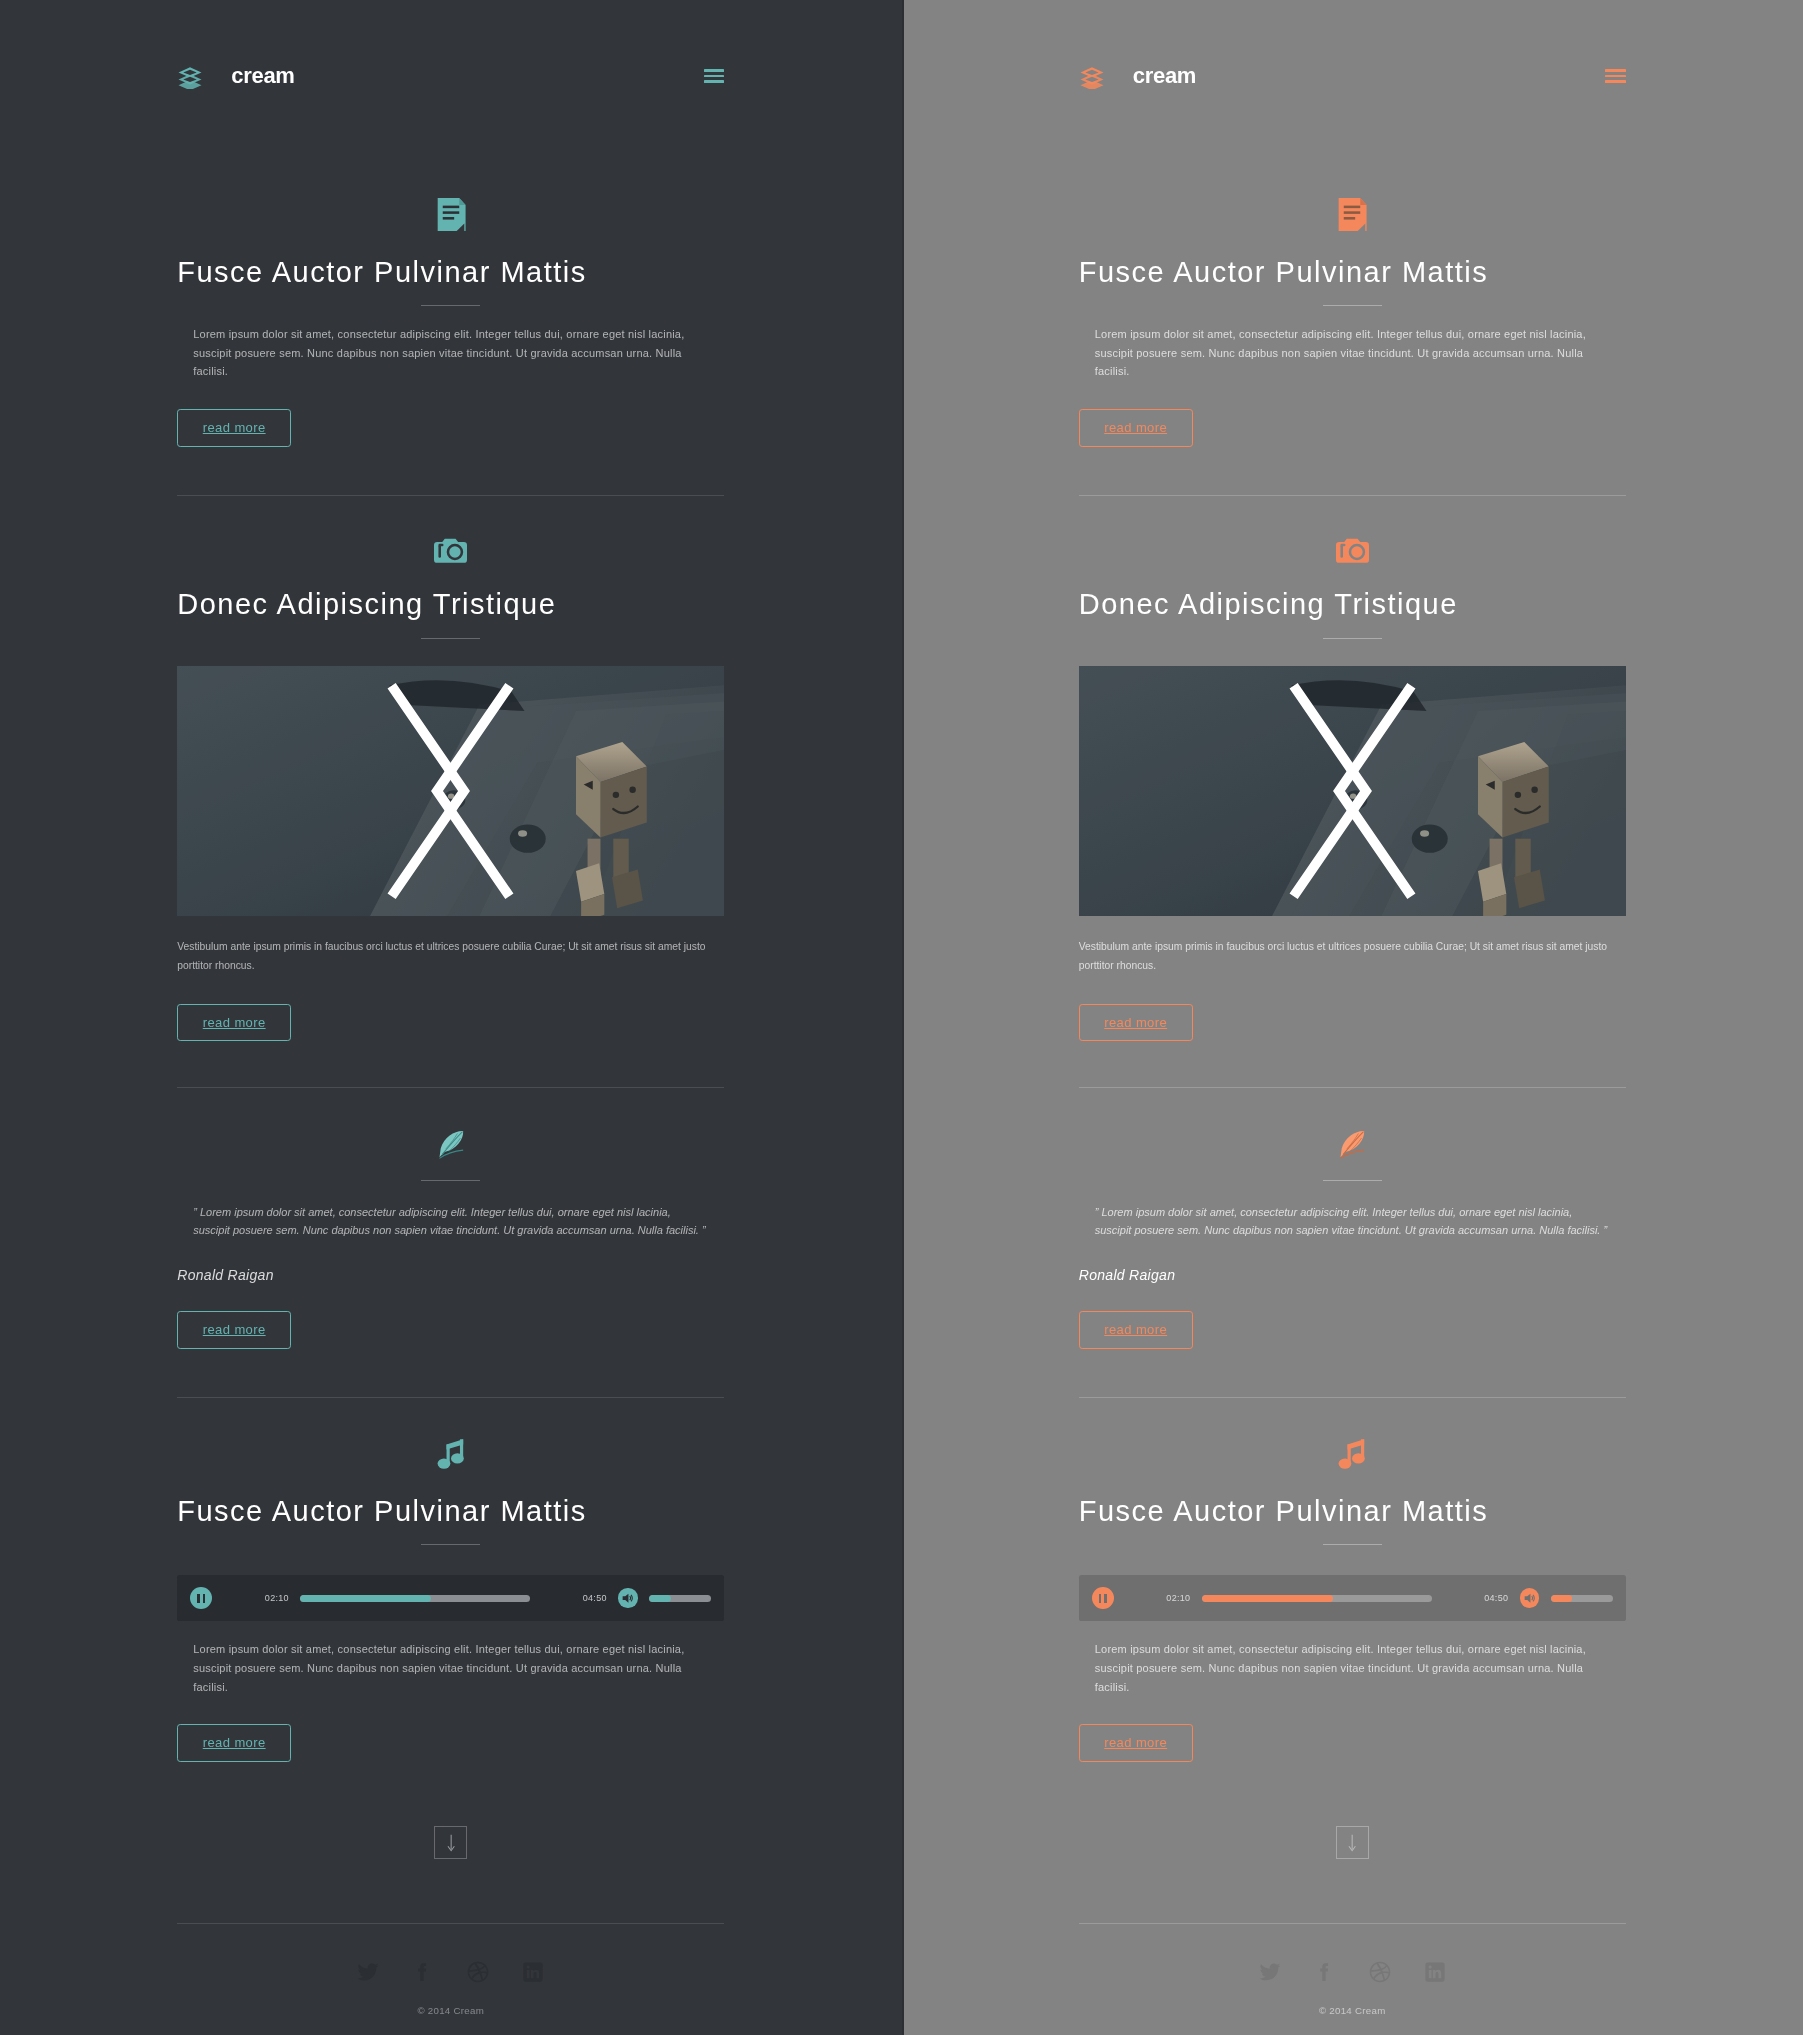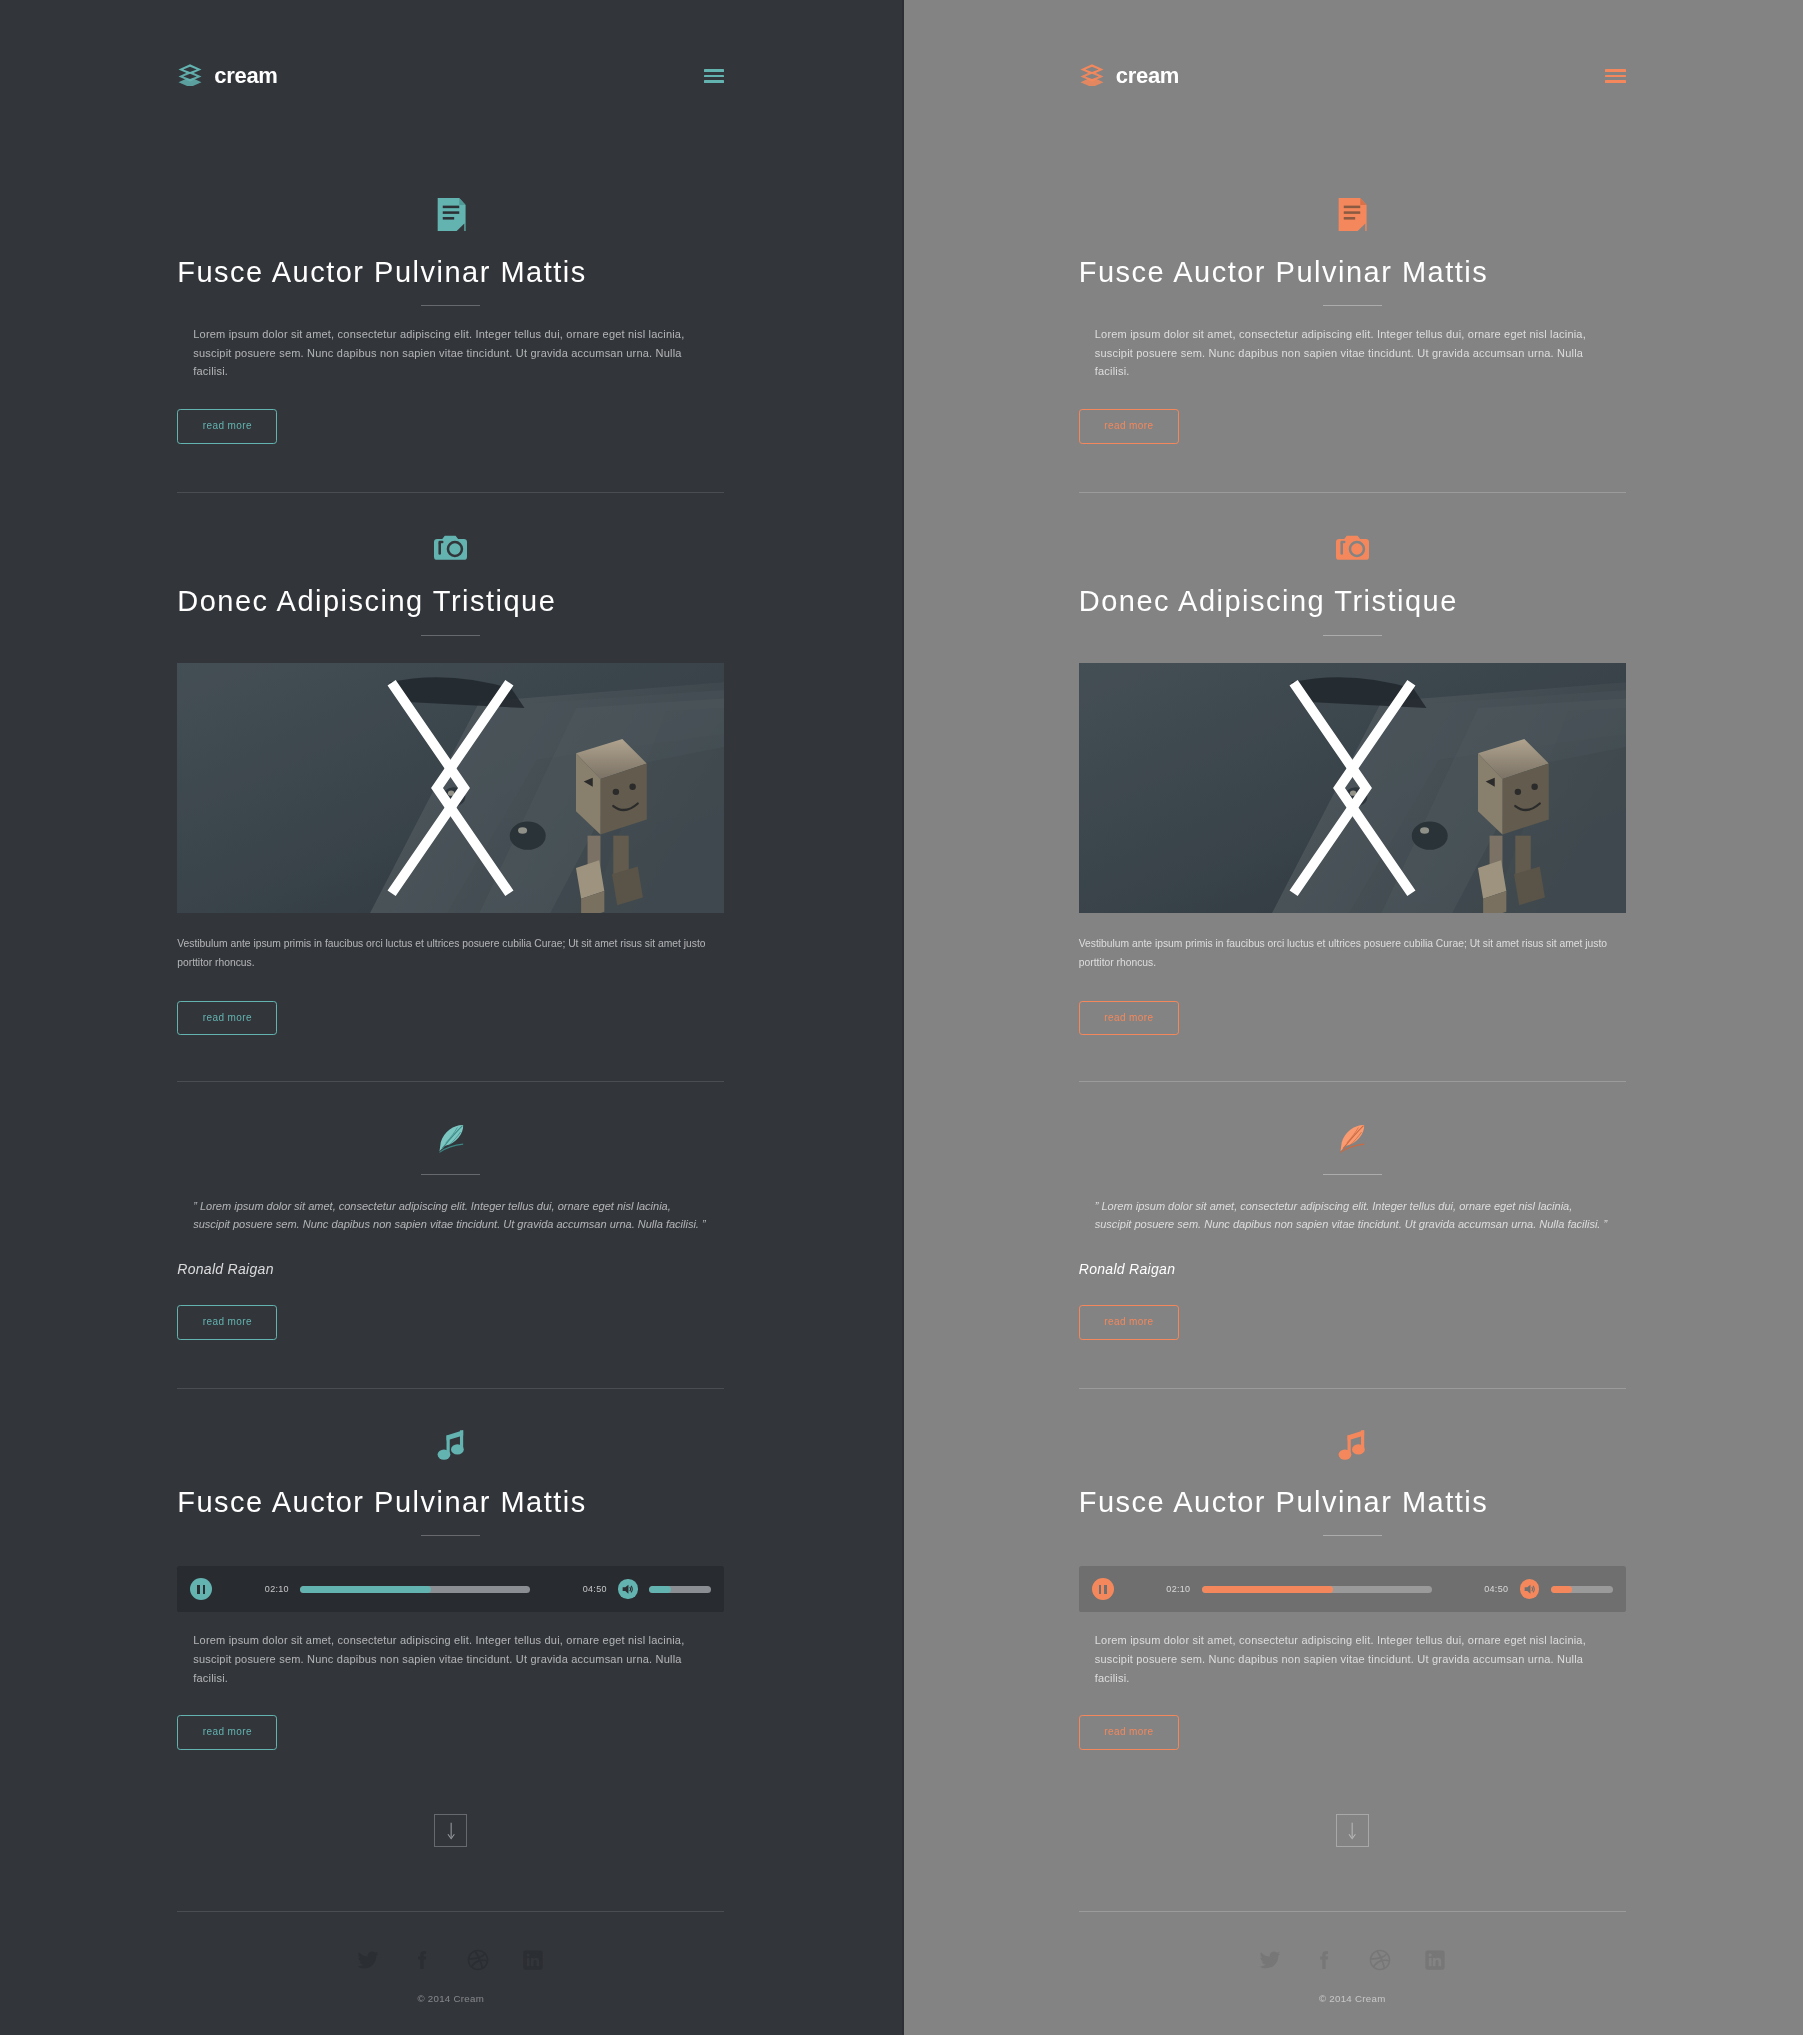--- a/index.html
+++ b/index.html
@@ -38,21 +38,21 @@
 
   
   .site-header {
     padding-top: 76px;
     display: flex;
     align-items: center;
     justify-content: space-between;
     height: 26px;
   }
 
-  .brand { display: flex; align-items: flex-start; gap: 11px; }
+  .brand { display: flex; align-items: flex-end; gap: 28px; }
 
   .brand-mark { width: 26px; height: 23px; display: block; }
 
   .brand-text {
     font-size: 22px;
     font-weight: bold;
     color: #ffffff;
     letter-spacing: -0.3px;
   }
 
@@ -97,27 +97,28 @@
     color: rgba(255,255,255,0.62);
     max-width: 515px;
     margin: 19.3px auto 0;
   }
   .panel-light .body-text { color: rgba(255,255,255,0.72); }
 
   .btn-read {
     display: inline-block;
     margin-top: 28px;
     padding: 11px 24.5px 11.6px;
-    font-size: 10px;
+    font-size: 13px;
     font-weight: 300;
     letter-spacing: 0.4px;
     border-radius: 3.2px;
     background: transparent;
     cursor: pointer;
     line-height: 1;
+    text-decoration: underline;
   }
   .panel-dark .btn-read { border: 0.6px solid #63b3b0; color: #63b3b0; }
   .panel-light .btn-read { border: 0.6px solid #f4885c; color: #f4885c; }
 
   .divider {
     height: 0.6px;
     width: 547px;
     margin: 0 auto;
     background: rgba(255,255,255,0.12);
   }

